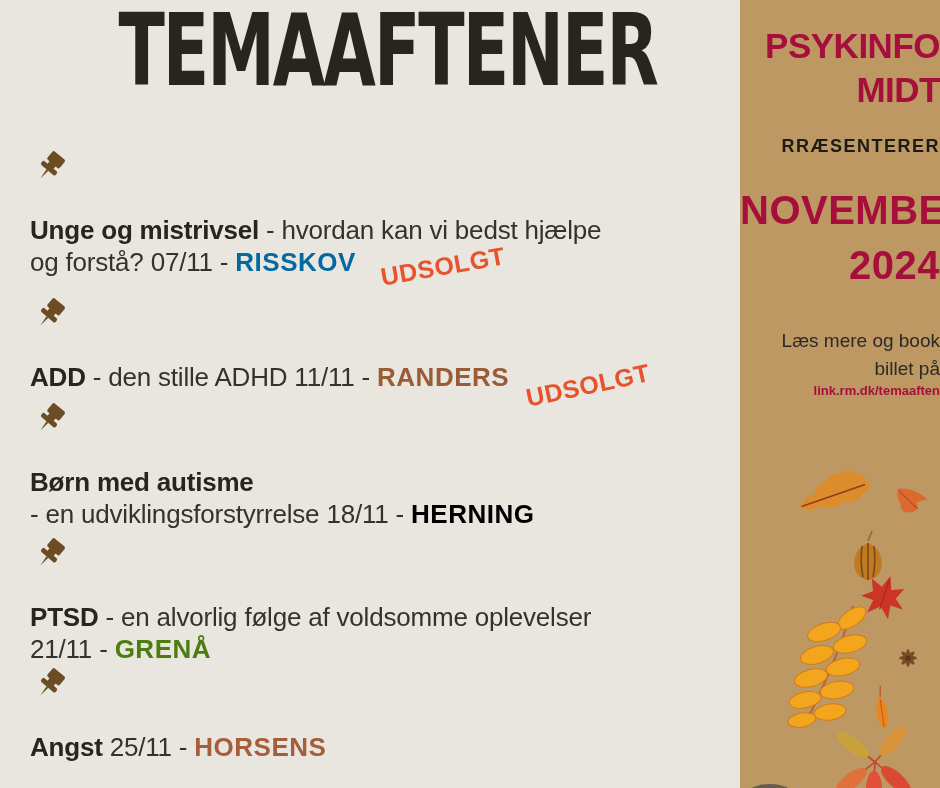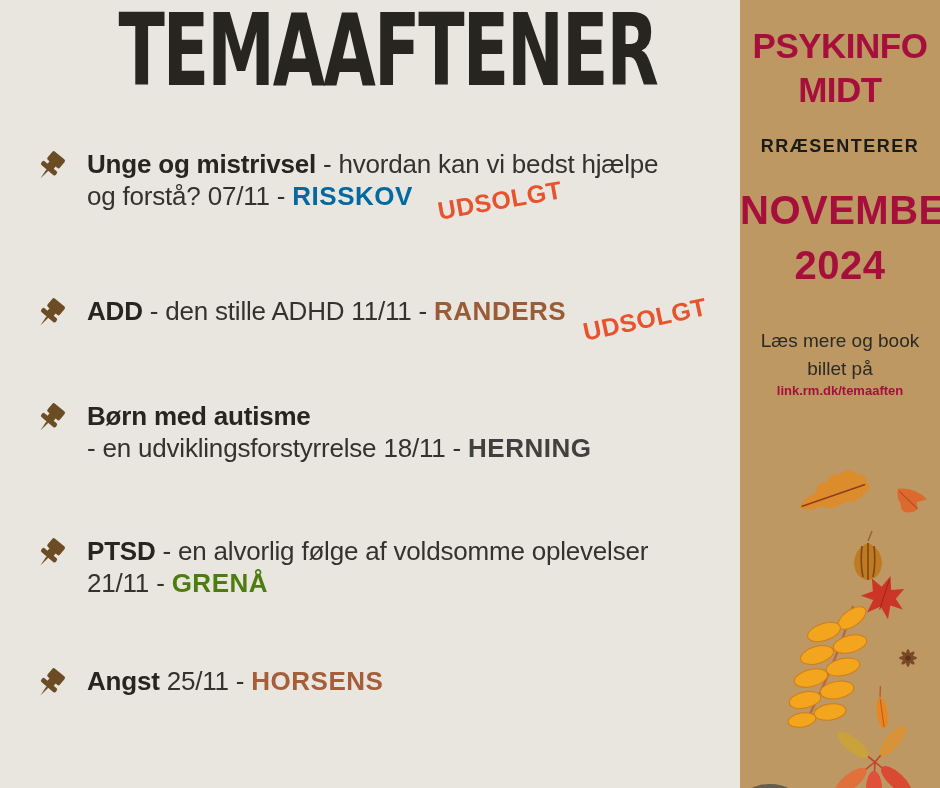--- a/index.html
+++ b/index.html
@@ -8,34 +8,34 @@
     background:#e9e6e0;font-family:"Liberation Sans",sans-serif;
   }
   
   .left-panel{position:absolute;left:0;top:0;width:678px;height:788px;}
   .poster-title{
     position:absolute;top:-2px;left:0;width:740px;text-align:center;
     font-family:"DejaVu Sans",sans-serif;font-weight:bold;font-size:100px;line-height:1.05;
     color:#26251f;transform:scaleX(0.68);transform-origin:50% 50%;letter-spacing:-3px;
     white-space:nowrap;
   }
-  .event{position:absolute;left:30px;width:680px;display:flex;gap:17px;}
+  .event{position:absolute;left:30px;width:680px;display:flex;gap:23px;flex-direction:column;}
   .pin{flex:0 0 40px;margin-top:-1px;}
   .etext{font-size:26px;line-height:32px;color:#33322c;letter-spacing:-0.2px;}
   .etext b{font-weight:bold;color:#26251f;}
   .loc{font-weight:bold;letter-spacing:0.5px;}
   .badge{
     display:inline-block;font-weight:bold;font-size:25px;color:#e7532c;
     transform:translateY(4px) rotate(-10deg);letter-spacing:0.5px;
   }
   .badge.b2{margin-left:16px;transform:translateY(8px) rotate(-12deg);}
   .badge.b1{margin-left:24px;}
   
   .sidebar{position:absolute;left:740px;top:0;width:200px;height:788px;background:#bd9862;}
-  .sidebar .blk{position:absolute;left:0;right:0;text-align:center;}
+  .sidebar .blk{position:absolute;left:0;right:0;text-align:right;}
   .brand{top:24px;font-size:35px;line-height:1.26;font-weight:bold;color:#a60f3c;letter-spacing:-0.5px;}
   .presents{top:136px;font-size:18px;font-weight:bold;color:#1c1b17;letter-spacing:1.5px;}
   .month{top:183px;font-size:40px;line-height:1.37;font-weight:bold;color:#a60f3c;letter-spacing:0.5px;}
   .cta{top:327px;font-size:19px;line-height:28px;color:#2b2a25;}
   .cta-link{top:383px;font-size:13px;font-weight:bold;color:#a60f3c;cursor:pointer;}
   .leaves{position:absolute;left:0;top:460px;}
 </style>
 </head>
 <body>
 
@@ -84,21 +84,21 @@
             <g fill="#6b4c24" transform="rotate(40 20 20)">
               <rect x="12" y="5" width="16" height="11" rx="2"></rect>
               <rect x="16" y="14" width="8" height="6"></rect>
               <rect x="10.5" y="19" width="19" height="5" rx="2"></rect>
               <path d="M18.8 24 L21.2 24 L20 35 Z"></path>
             </g>
           </svg>
       </span>
       <div class="etext">
         <div><b>Børn med autisme</b></div>
-        <div><span>- en udviklingsforstyrrelse 18/11 - </span><b class="loc" style="color: #404040;">HERNING</b></div>
+        <div><span>- en udviklingsforstyrrelse 18/11 - </span><b class="loc" style="color: #000000;">HERNING</b></div>
       </div>
     </div>
 
     <div class="event" style="top:535px">
       <span class="pin">
         <svg width="40" height="40" viewBox="0 0 40 40">
             <g fill="#6b4c24" transform="rotate(40 20 20)">
               <rect x="12" y="5" width="16" height="11" rx="2"></rect>
               <rect x="16" y="14" width="8" height="6"></rect>
               <rect x="10.5" y="19" width="19" height="5" rx="2"></rect>

